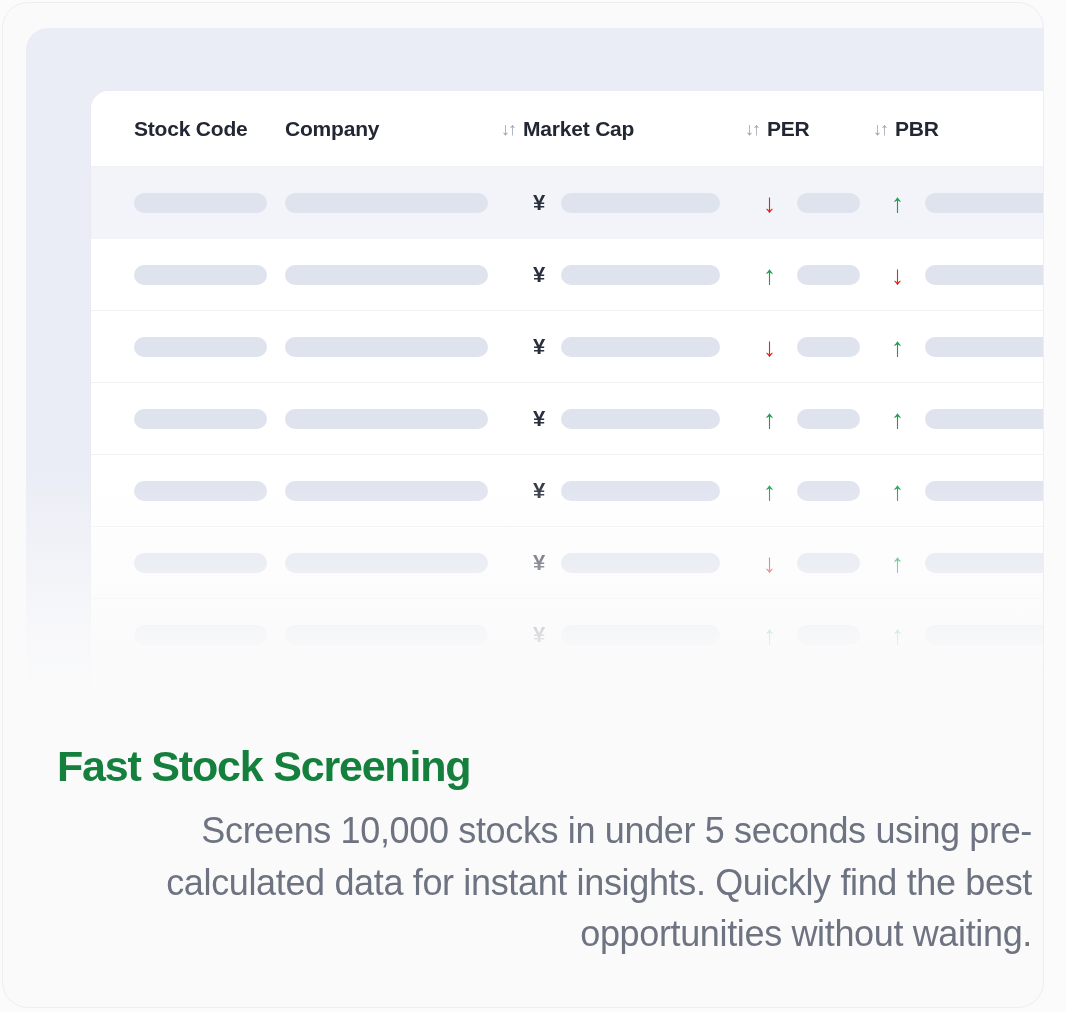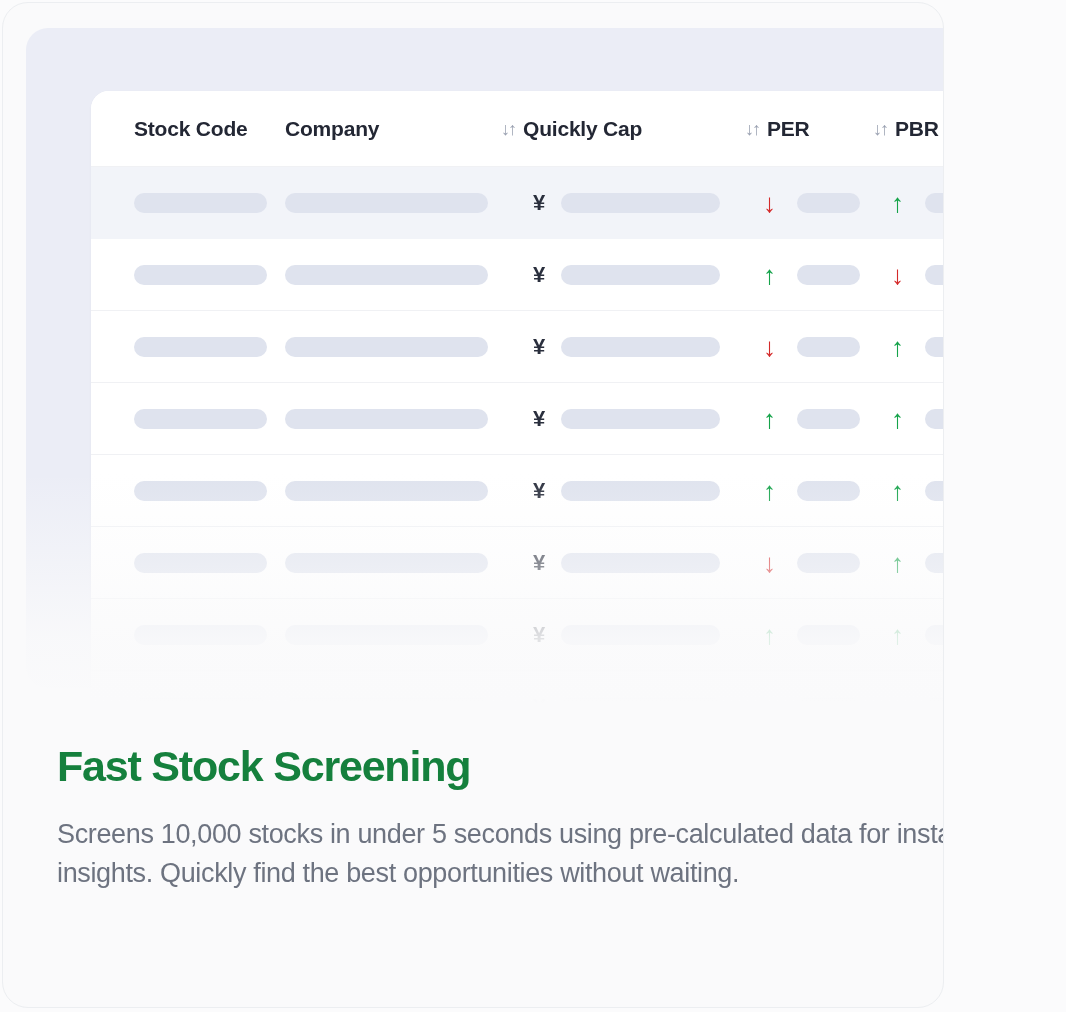--- a/index.html
+++ b/index.html
@@ -14,21 +14,21 @@
     font-family: "Liberation Sans", sans-serif;
     background: #fbfbfc;
     -webkit-font-smoothing: antialiased;
   }
 
   
   #feature-card {
     position: absolute;
     left: 2px;
     top: 2px;
-    width: 942px;
+    width: 1042px;
     height: 1006px;
     background: #fafafb;
     border: 1px solid #eceef1;
     border-radius: 26px;
     overflow: hidden;
   }
 
   
   #visual-region {
     position: absolute;
@@ -173,25 +173,26 @@
 
   #feature-title {
     font-size: 43px;
     font-weight: bold;
     color: #15803d;
     letter-spacing: -1.2px;
     line-height: 1.08;
   }
 
   #feature-description {
-    margin-top: 26px;
-    font-size: 27px;
+    margin-top: 16px;
+    font-size: 36px;
     line-height: 1.42;
     color: #6d7380;
     letter-spacing: -0.35px;
+    text-align: right;
   }
 </style>
 </head>
 <body>
 
 <div id="feature-card">
 
   <div id="visual-region">
 
     <div id="lavender-panel"></div>
@@ -200,21 +201,21 @@
 
       <div id="table-header">
         <div class="th col-code">
           <span>Stock Code</span>
         </div>
         <div class="th col-comp">
           <span>Company</span>
         </div>
         <div class="th col-cap">
           <span class="sort-icon">↓↑</span>
-          <span>Quickly Cap</span>
+          <span>Market Cap</span>
         </div>
         <div class="th col-per">
           <span class="sort-icon">↓↑</span>
           <span>PER</span>
         </div>
         <div class="th col-pbr">
           <span class="sort-icon">↓↑</span>
           <span>PBR</span>
         </div>
       </div>

